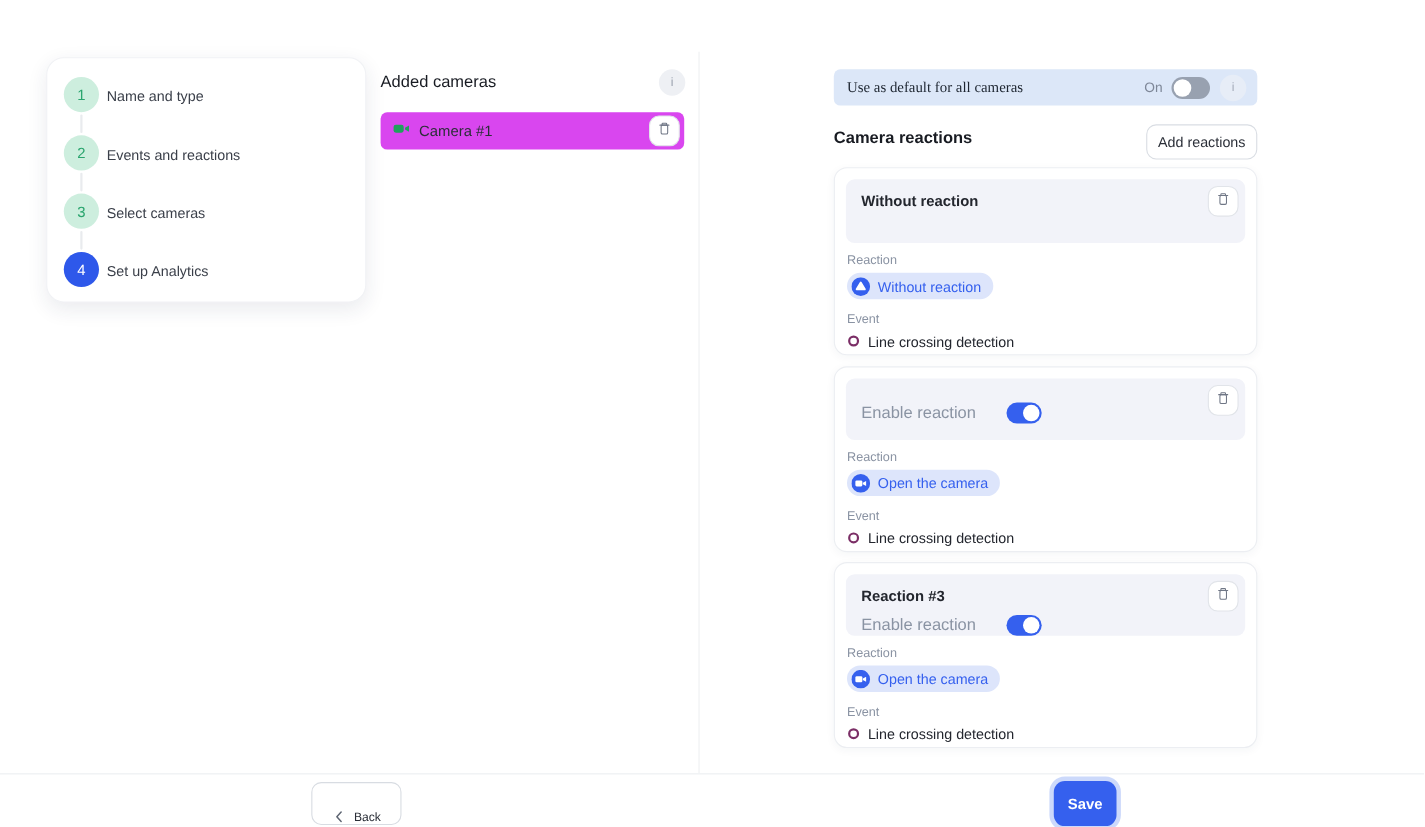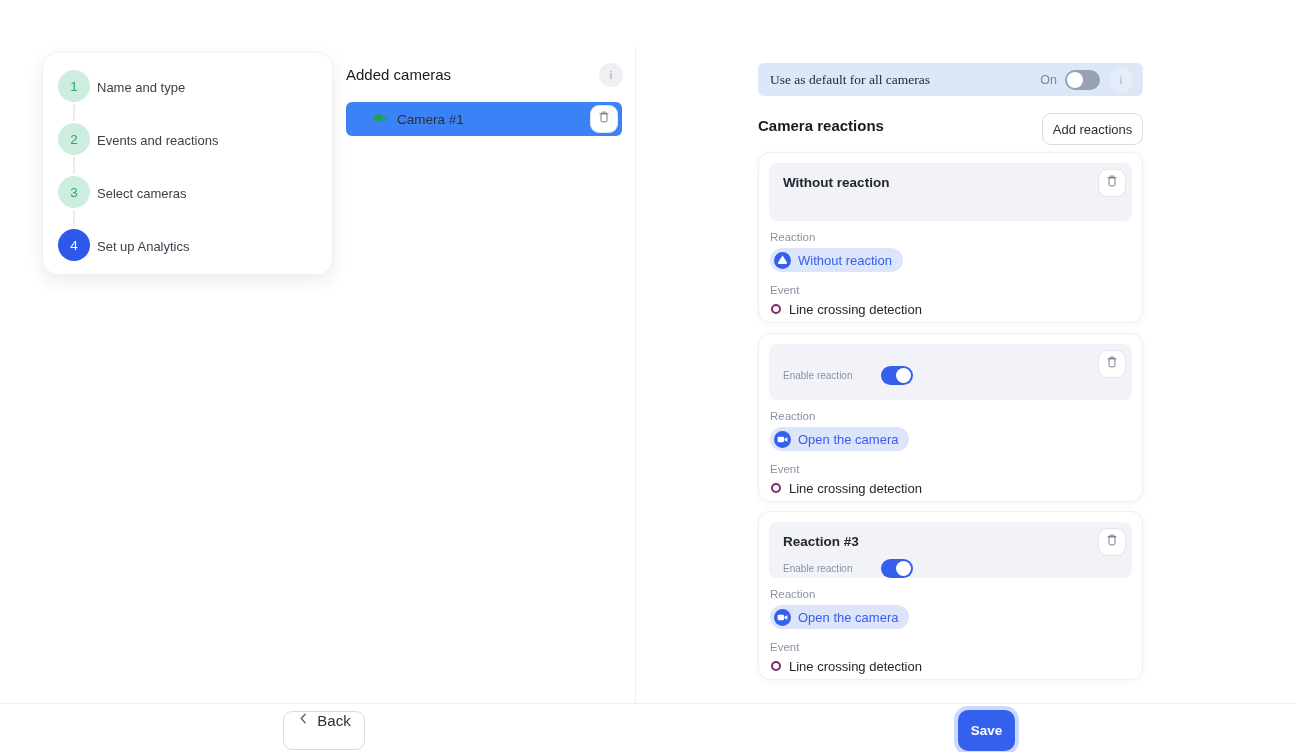--- a/index.html
+++ b/index.html
@@ -22,22 +22,22 @@
   .step-circle.done { background:#cdeede; color:#2aa56e; }
   .step-circle.active { background:#2e58ea; color:#ffffff; }
   .step-label { position:absolute; left:54px; font-size:13px; color:#3a3f49; line-height:14px; }
   .step-connector { position:absolute; left:30px; width:2px; height:17px; background:#e9ebee; border-radius:1px; }
 
   
   .mid-header { position:absolute; left:346px; top:66px; font-size:15px; font-weight:400; color:#181b22; }
   .info-pill { width:24px; height:24px; border-radius:50%; background:#eef0f4; color:#9aa1ae;
                display:flex; align-items:center; justify-content:center; font-size:11px; font-style:normal; cursor:pointer; }
   .mid-info { position:absolute; left:599px; top:63px; }
-  .camera-row { position:absolute; left:346px; top:102px; width:276px; height:34px; background:#3b82f6;
-                border-radius:6px; display:flex; align-items:center; padding:0 4px 0 27px; }
+  .camera-row { position:absolute; left:346px; top:102px; width:276px; height:34px; background:#d946ef;
+                border-radius:6px; display:flex; align-items:center; padding:0 4px 0 11px; }
   .camera-row .cam-name { font-size:13.5px; color:#2b2f38; margin-left:8px; flex:1; }
   .icon-btn { width:28px; height:28px; border-radius:9px; background:#fff; border:1px solid #e1e4e9;
               display:flex; align-items:center; justify-content:center; cursor:pointer; }
   .vdivider { position:absolute; left:635px; top:47px; width:1px; height:656px; background:#eef0f2; }
 
   
   .default-bar { position:absolute; left:758px; top:63px; width:385px; height:33px; background:#dce7f8;
                  border-radius:6px; display:flex; align-items:center; padding:0 10px 0 12px; }
   .default-bar .db-label { font-size:13.5px; color:#1d2530; flex:1;font-family:Liberation Serif, serif; }
   .db-state { font-size:12.5px; color:#7e8798; margin-right:8px; }
@@ -49,36 +49,36 @@
   .add-reactions { position:absolute; left:1042px; top:113px; width:101px; height:32px; background:#fff;
                    border:1px solid #d9dde3; border-radius:9px; font-size:13px; color:#2b2f38;
                    display:flex; align-items:center; justify-content:center; cursor:pointer; }
 
   .rcard { position:absolute; left:758px; width:385px; background:#fff; border:1px solid #eceef2;
            border-radius:12px; box-shadow:0 2px 8px rgba(30,42,80,0.04); padding:10px; }
   .rcard-band { background:#f2f3f9; border-radius:8px; padding:12px 10px 10px 14px; position:relative; }
   .rcard-title { font-size:13.5px; font-weight:700; color:#23262e; }
   .rcard-trash { position:absolute; top:6px; right:6px; }
   .enable-row { display:flex; align-items:center; margin-top:10px; }
-  .enable-label { font-size:10px; color:#8a93a3; margin-right:28px; }
+  .enable-label { font-size:15px; color:#8a93a3; margin-right:28px; }
   .toggle-on { width:32px; height:19px; border-radius:10px; background:#3560ee; position:relative; cursor:pointer; }
   .toggle-on .knob { position:absolute; right:2px; top:2px; width:15px; height:15px; border-radius:50%; background:#fff; }
   .field-label { font-size:11.5px; color:#8a93a3; margin:10px 0 0 1px; }
   .chip { display:inline-flex; align-items:center; gap:7px; margin-top:5px; margin-left:1px; height:24px;
           background:#dde5fb; border-radius:12px; padding:0 11px 0 4px; cursor:pointer; }
   .chip span { font-size:13px; color:#3560ee; }
   .event-row { display:flex; align-items:center; gap:8px; margin-top:6px; margin-left:2px; }
   .event-ring { width:10px; height:10px; border-radius:50%; border:2.5px solid #7b2e66; flex:none; }
   .event-text { font-size:13px; color:#23262e; }
 
   
   .hdivider { position:absolute; left:0; top:703px; width:1295px; height:1px; background:#eceef1; }
   .back-btn { position:absolute; left:283px; top:711px; width:82px; height:39px; background:#fff;
-              border:1px solid #d8dce2; border-radius:9px; display:flex; align-items:flex-start; justify-content:center;
-              gap:7px; font-size:15px; color:#2a2e37; cursor:pointer; }
+              border:1px solid #d8dce2; border-radius:9px; display:flex; align-items:flex-end; justify-content:center;
+              gap:7px; font-size:11px; color:#2a2e37; cursor:pointer; }
   .save-btn { position:absolute; left:958px; top:710px; width:57px; height:41px; background:#3560ee;
               border:none; border-radius:10px; color:#fff; font-size:13.5px; cursor:pointer;
               box-shadow:0 0 0 4px #ccd9fb; font-family:"Liberation Sans", sans-serif;font-weight:bold; }
 </style>
 </head>
 <body>
 
 <div class="stage">
 
 

